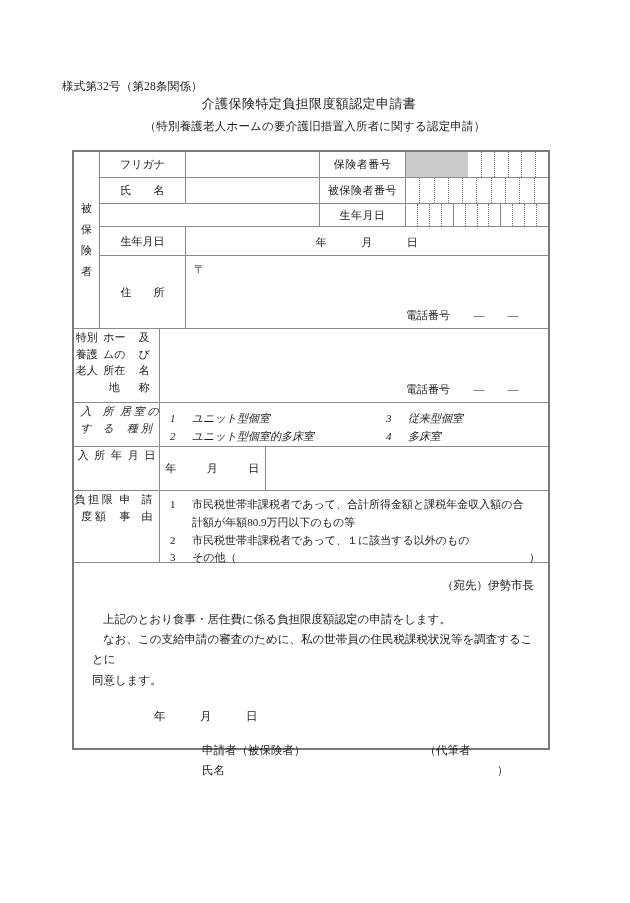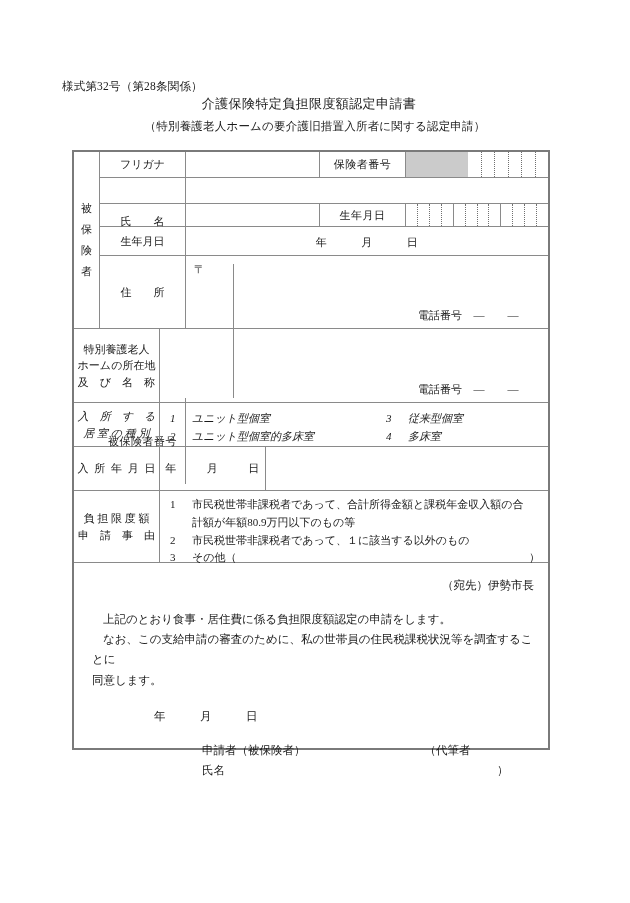--- a/index.html
+++ b/index.html
@@ -63,21 +63,21 @@
     display: flex;
     box-sizing: border-box;
     border-bottom: 1px solid #8a8a8a;
   }
   .row.last { border-bottom: none; }
   .lab {
     flex: 0 0 86px;
     width: 86px;
     border-right: 1px solid #8a8a8a;
     display: flex;
-    flex-direction: column;
+    flex-direction: row;
     justify-content: center;
     font-size: 11px;
     box-sizing: border-box;
     text-align: center;
     line-height: 1.5;
   }
   .lab .spaced2 { letter-spacing: 1.5px; text-indent: 1.5px; }
 
   .cell { box-sizing: border-box; position: relative; }
   .grow { flex: 1 1 auto; }
@@ -127,21 +127,21 @@
     box-sizing: border-box;
   }
   .gcell.none { border-right: none; }
   .gcell.filled { background: #cbcbcb; border-right: none; }
 
   .grp { display: flex; flex: 1 1 0; box-sizing: border-box; }
   .grp.sep { border-right: 1px solid #8a8a8a; }
 
   
   .h-furigana { height: 26px; }
-  .h-name { height: 26px; flex-direction: column; }
+  .h-name { height: 26px; }
   .h-kojin { height: 22px; }
   .h-birth { height: 30px; }
   .h-addr { height: 72px; }
   .h-facility { height: 74px; }
   .h-roomtype { height: 44px; font-style: italic; }
   .h-admit { height: 44px; }
   .h-reason { height: 72px; }
   .h-decl { height: 172px; }
 
   .dateline {
@@ -155,21 +155,21 @@
   .addr-box { position: relative; height: 100%; }
   .yubin {
     position: absolute; left: 8px; top: 6px;
     font-size: 11px;
   }
   .tel {
     position: absolute; right: 18px; bottom: 5px;
     font-size: 11px; white-space: nowrap;
   }
   .tel .dash { display: inline-block; width: 34px; text-align: center; }
-  .tel .lbl { margin-right: 0; }
+  .tel .lbl { margin-right: 12px; }
 
   .room-list {
     font-size: 11px;
     padding: 6px 0 0 10px;
     line-height: 1.65;
     box-sizing: border-box;
   }
   .room-line { display: flex; }
   .room-item { display: flex; }
   .room-item .n { width: 22px; flex: 0 0 22px; }

